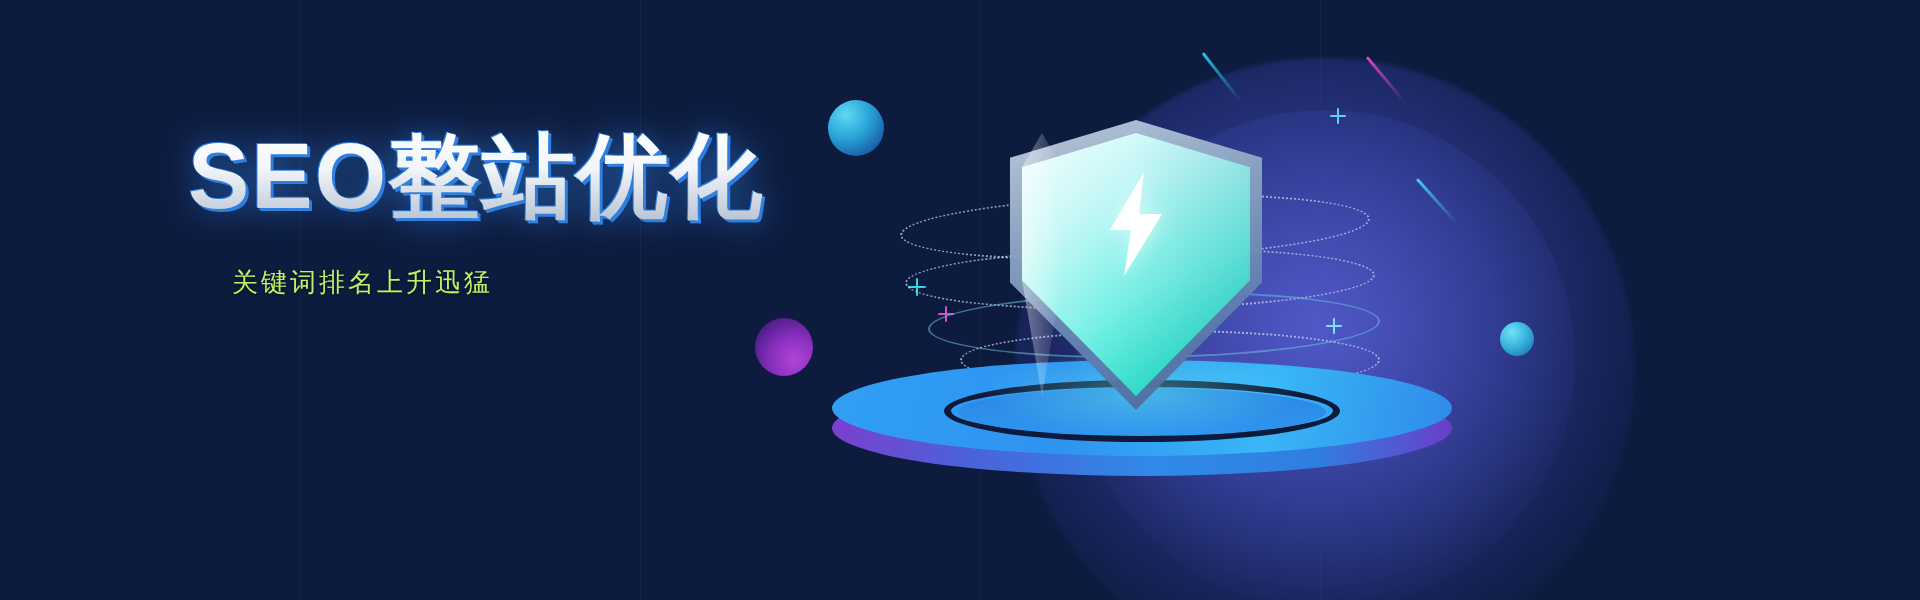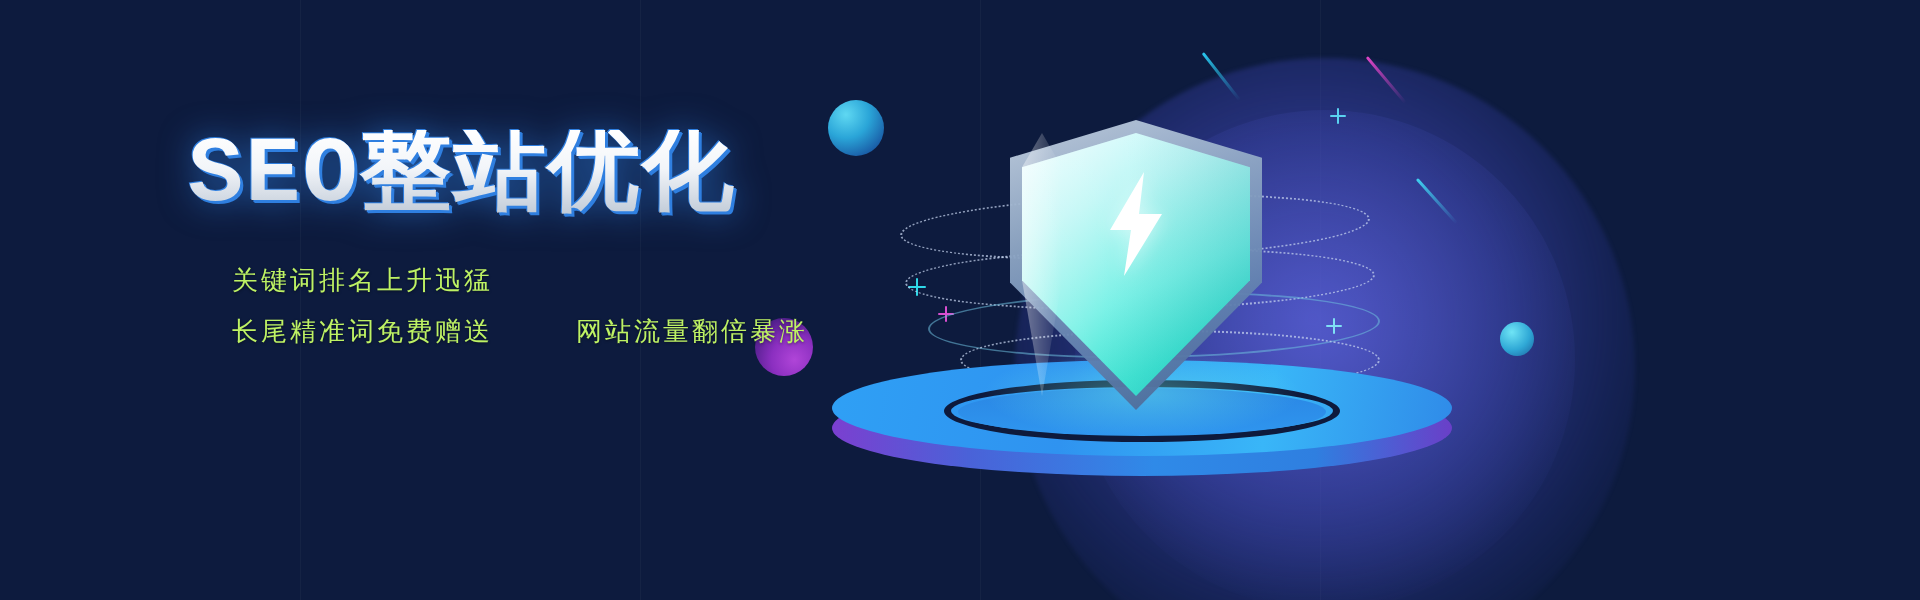--- a/index.html
+++ b/index.html
@@ -23,21 +23,21 @@
     position:absolute; left:1015px; top:58px; width:620px; height:620px; border-radius:50%;
     background:radial-gradient(circle at 48% 42%, rgba(86,92,215,.75) 0%, rgba(62,70,180,.55) 38%, rgba(45,56,150,.28) 62%, rgba(30,40,110,0) 78%);
     filter:blur(2px);
   }
   .dome2{
     position:absolute; left:1075px; top:110px; width:500px; height:500px; border-radius:50%;
     background:radial-gradient(circle at 50% 45%, rgba(98,104,230,.45) 0%, rgba(70,80,190,.22) 55%, rgba(40,50,130,0) 76%);
   }
 
   
-  .copy{ position:absolute; left:188px; top:130px; width:620px;font-family:Liberation Mono, monospace; }
+  .copy{ position:absolute; left:188px; top:130px; width:620px; }
   .title{
     font-size:92px; font-weight:bold; letter-spacing:2px; line-height:1;
     color:#eef2f7;
     background:linear-gradient(180deg,#ffffff 0%,#f2f5f9 42%,#b9c4d2 100%);
     -webkit-background-clip:text; background-clip:text; -webkit-text-fill-color:transparent;
     text-shadow:0 0 1px rgba(56,130,246,.0);
     filter:drop-shadow(3px 3px 0 #2f7fe0) drop-shadow(-1px -1px 0 #2f7fe0) drop-shadow(0 0 16px rgba(47,127,224,.55));
     white-space:nowrap;
   }
   .sub{ margin-top:44px; display:flex; flex-direction:column; gap:18px; }
@@ -197,20 +197,16 @@
       </svg>
     </div>
   </div>
 
   <div class="copy">
     <div class="title">SEO整站优化</div>
     <div class="sub">
       <div class="subrow">
         <span class="c1">关键词排名上升迅猛</span>
       </div>
-      <div class="subrow">
-        <span class="c1">长尾精准词免费赠送</span>
-        <span class="c2">网站流量翻倍暴涨</span>
-      </div>
     </div>
   </div>
 
 </div>
 
 </body></html>

